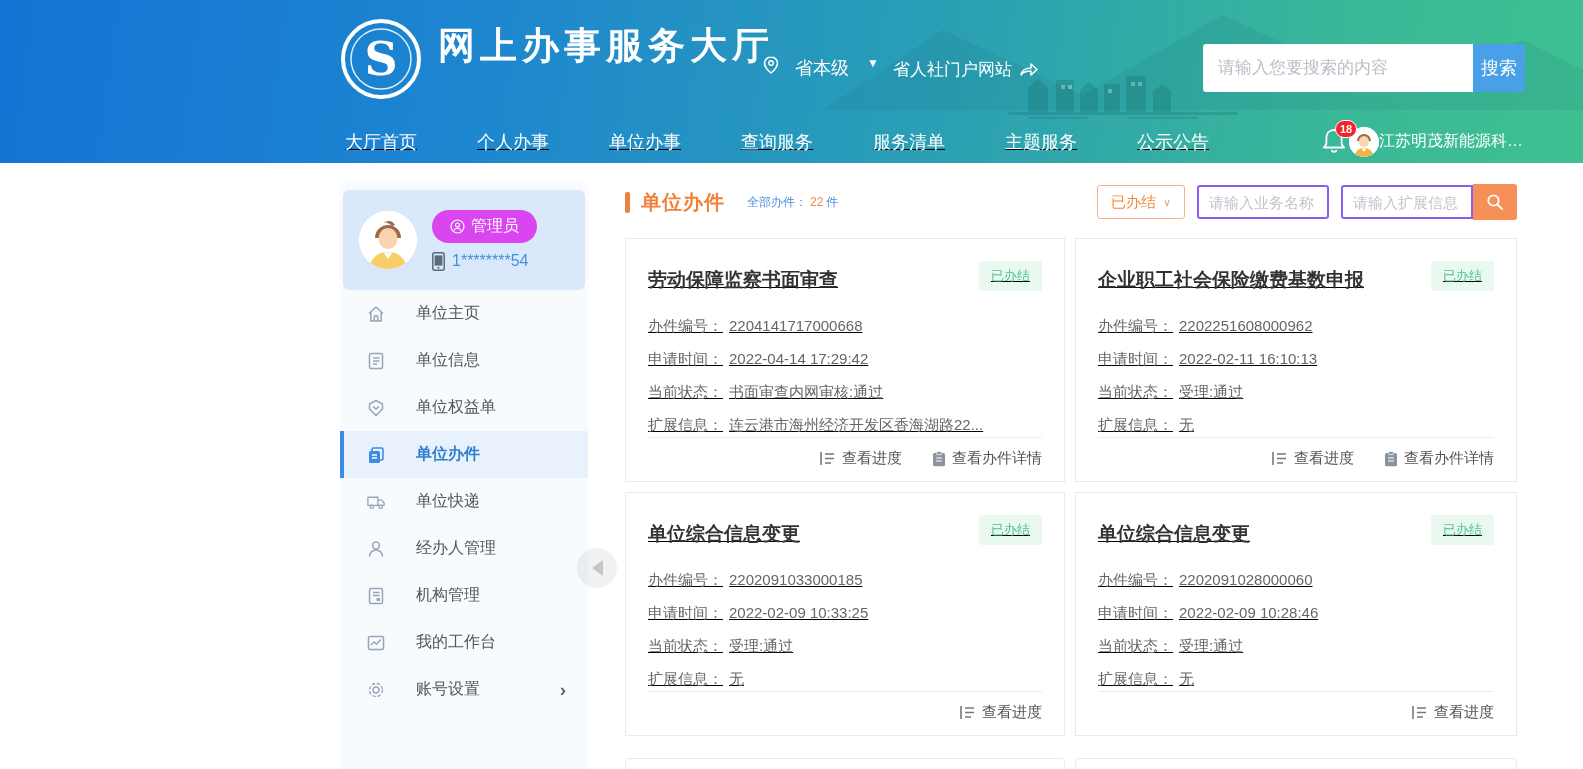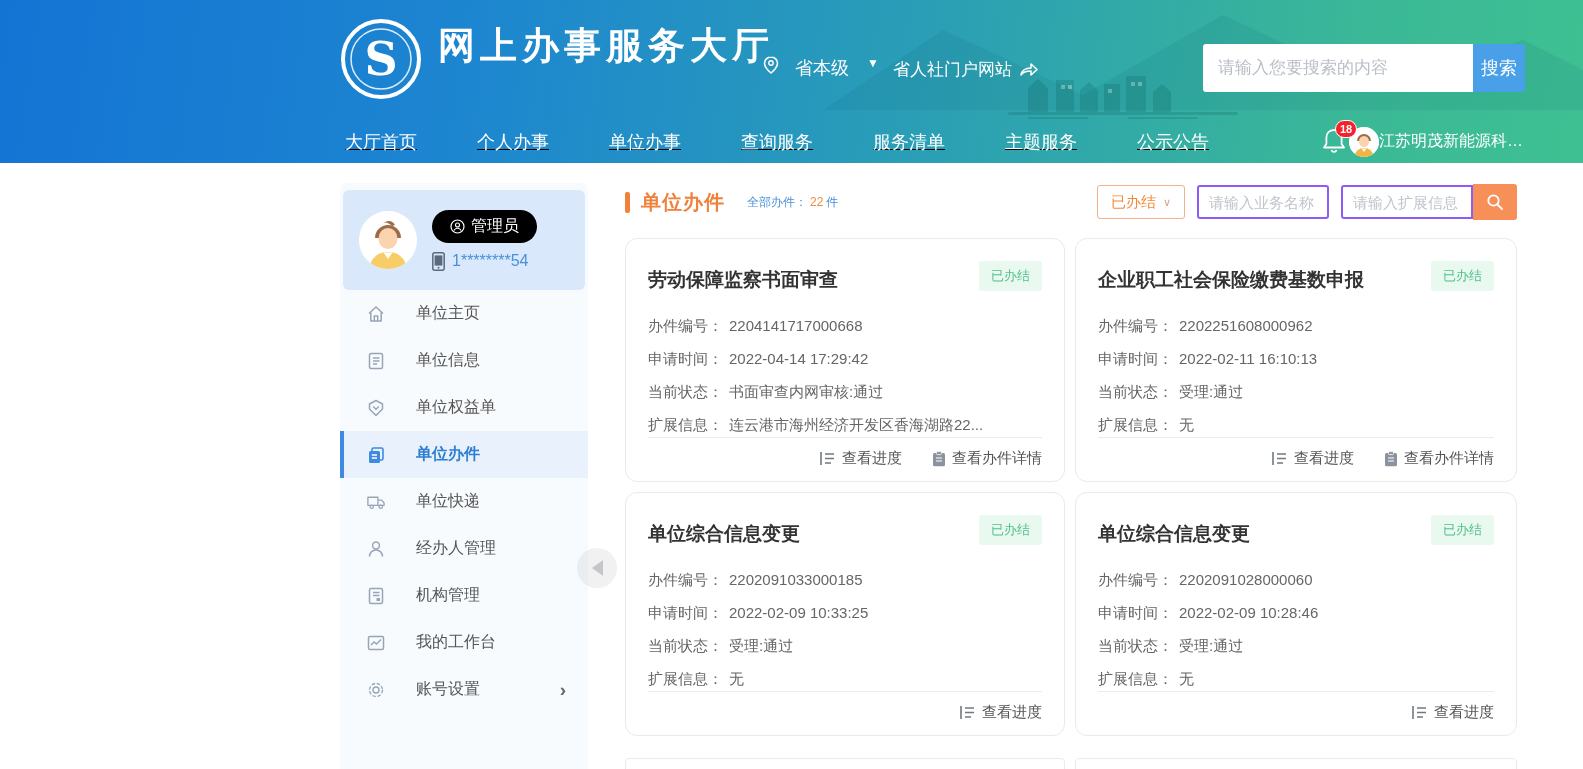--- a/index.html
+++ b/index.html
@@ -41,21 +41,21 @@
               font-size:11px;line-height:16px;text-align:center;font-weight:700;}
   .nav-avatar{width:30px;height:30px;border-radius:50%;background:#fff;overflow:hidden;cursor:pointer;flex:0 0 auto;}
   .nav-account{color:#fff;font-size:16px;max-width:160px;white-space:nowrap;cursor:pointer;}
 
   
   .sidebar{position:absolute;left:340px;top:183px;width:248px;height:586px;
            background:#f8fbfe;border-radius:6px 6px 0 0;}
   .user-card{margin:7px 3px 0 3px;height:100px;background:#d9e8fa;border-radius:6px;
              display:flex;align-items:center;padding:0 16px;gap:15px;box-sizing:border-box;}
   .user-avatar{width:58px;height:58px;border-radius:50%;background:#fff;overflow:hidden;flex:0 0 auto;}
-  .role-pill{display:inline-flex;align-items:center;gap:6px;background:#000000;color:#fff;
+  .role-pill{display:inline-flex;align-items:center;gap:6px;background:#d946ef;color:#fff;
              font-size:16px;padding:6px 18px;border-radius:17px;}
   .phone-row{display:flex;align-items:center;gap:7px;margin-top:9px;color:#4a90d9;font-size:16px;}
   .menu{margin-top:0;}
   .menu-item{position:relative;height:47px;display:flex;align-items:center;padding-left:26px;
              gap:30px;font-size:16px;color:#555;cursor:pointer;}
   .menu-item .mi-icon{width:20px;height:20px;flex:0 0 auto;display:flex;}
   .menu-item.active{background:#e9f2fc;color:#2f7fd1;font-weight:700;}
   .menu-item.active::before{content:"";position:absolute;left:0;top:0;width:4px;height:100%;background:#3c8be0;}
   .mi-chevron{position:absolute;right:22px;color:#666;font-size:19px;font-weight:700;line-height:1;}
   .collapse-btn{position:absolute;left:237px;top:365px;width:40px;height:40px;border-radius:50%;
@@ -78,22 +78,22 @@
   .f-input{width:132px;height:34px;border:2px solid #8b5cf6;border-radius:3px;box-sizing:border-box;
            padding:0 10px;font-size:15px;color:#333;outline:none;
            font-family:"Liberation Sans","DejaVu Sans",sans-serif;}
   .f-input::placeholder{color:#c0c4cc;}
   .search-group{display:flex;align-items:center;}
   .search-group .f-input{border-radius:3px 0 0 3px;}
   .f-btn{width:44px;height:36px;border:none;background:#f68f58;border-radius:0 3px 3px 0;
          display:flex;align-items:center;justify-content:center;cursor:pointer;}
 
   .cards{margin-top:17px;display:grid;grid-template-columns:440px 442px;gap:10px;}
-  .card{position:relative;height:244px;background:#fff;border:1px solid #e8eaec;border-radius:12px;
-        box-sizing:border-box;padding:22px 22px 0 22px;}
+  .card{position:relative;height:244px;background:#fff;border:1px solid #e8eaec;border-radius:0;
+        box-sizing:border-box;padding:22px 22px 0 22px;text-decoration:underline;}
   .card-hd{display:flex;justify-content:space-between;align-items:flex-start;}
   .card-title{font-size:19px;font-weight:800;color:#333;margin-top:6px;}
   .badge{flex:0 0 auto;font-size:13px;color:#52c08e;background:#e9f9f0;padding:6px 12px;border-radius:3px;}
   .fields{margin-top:24px;}
   .field{display:flex;gap:6px;font-size:15px;color:#666;margin-top:16px;line-height:17px;}
   .field:first-child{margin-top:0;}
   .card-ft{position:absolute;left:22px;right:22px;bottom:13px;border-top:1px solid #ececec;
            padding-top:11px;display:flex;justify-content:flex-end;gap:30px;}
   .act-link{display:flex;align-items:center;gap:6px;font-size:15px;color:#555;cursor:pointer;}
   .partial-row{margin-top:22px;display:grid;grid-template-columns:440px 442px;gap:10px;}

